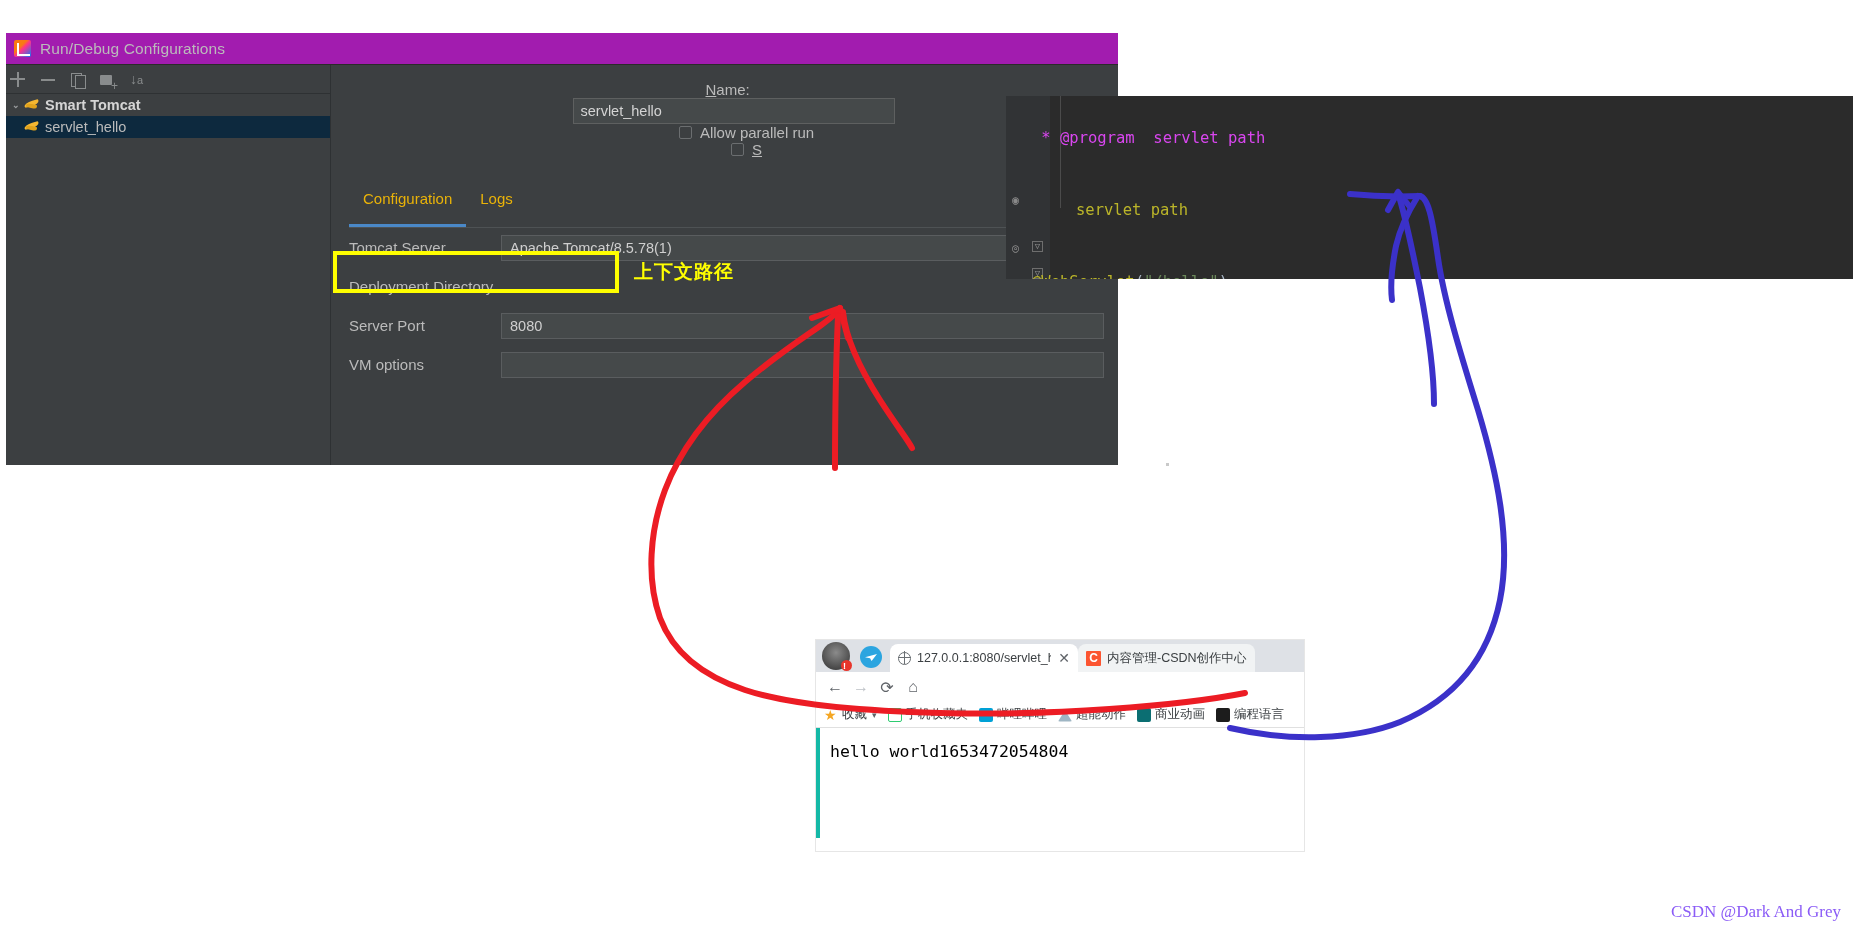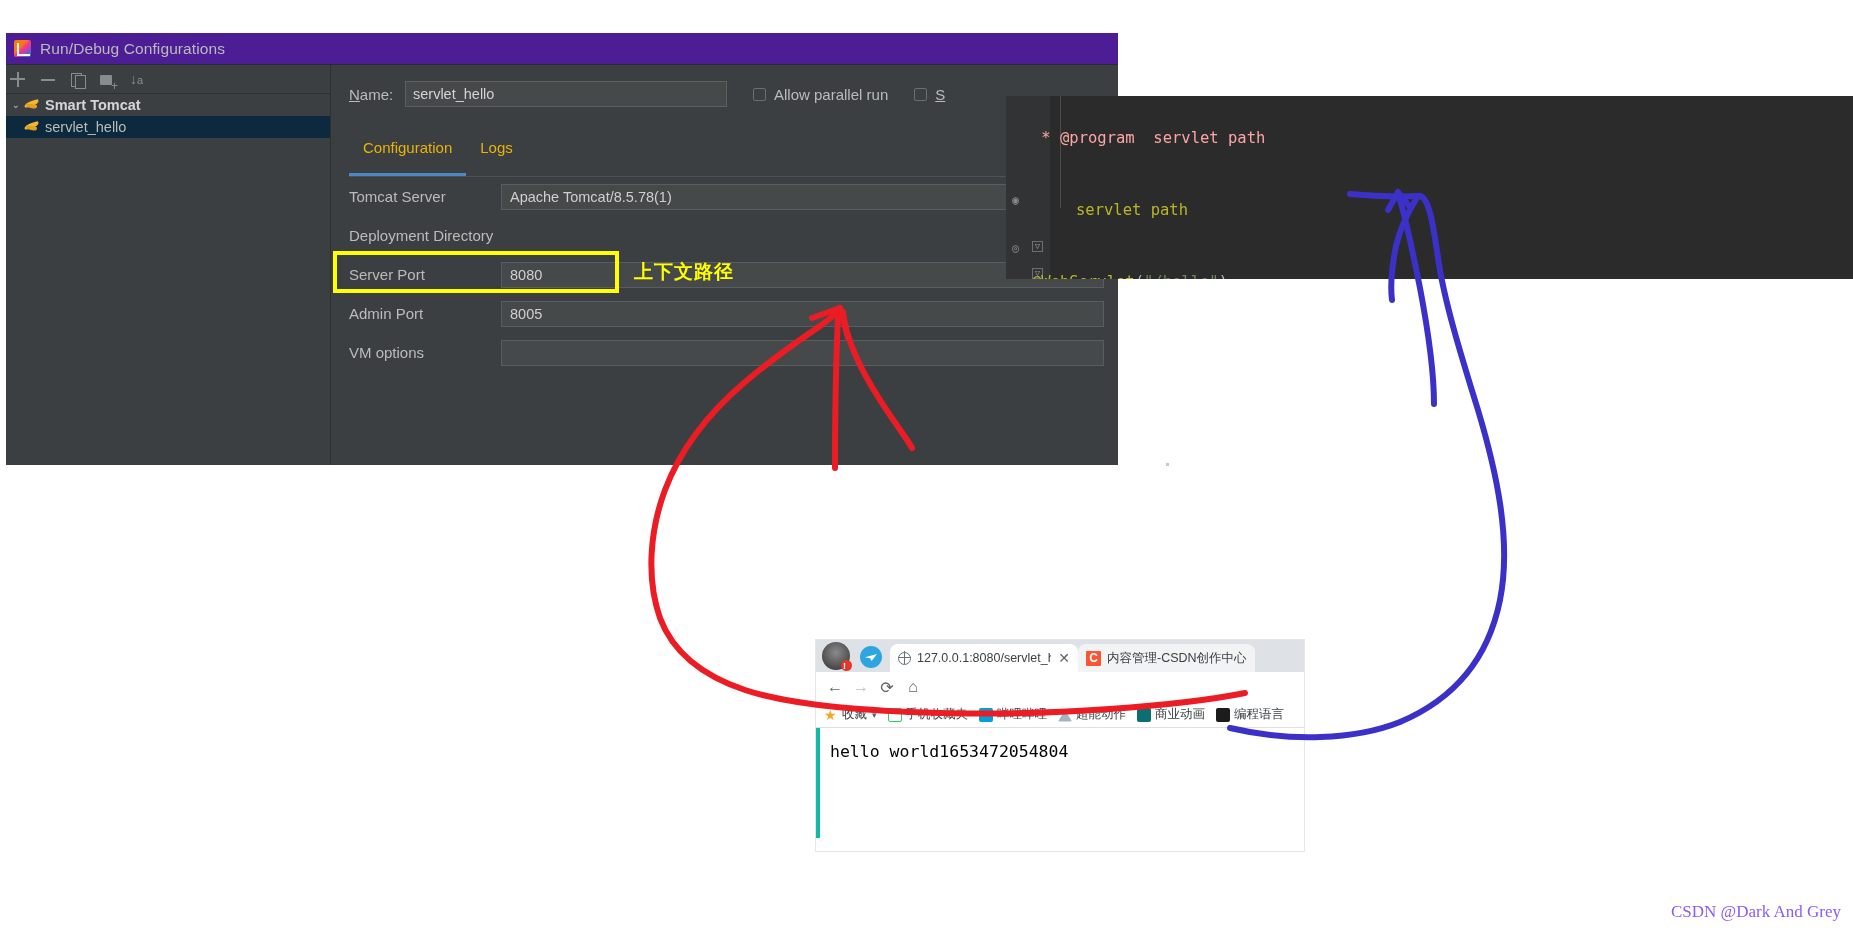--- a/index.html
+++ b/index.html
@@ -9,21 +9,21 @@
     background:#ffffff; overflow:hidden;
     font-family:"Liberation Sans", sans-serif;
   }
 
   
   #idea-dialog {
     position:absolute; left:6px; top:33px; width:1112px; height:432px;
     background:#3c3f41; color:#bbbbbb;
   }
   #idea-titlebar {
-    height:32px; background:#4c1d95; display:flex; align-items:center;
+    height:32px; background:#a21caf; display:flex; align-items:center;
     padding-left:8px; border-bottom:1px solid #2b2b2b;
   }
   #idea-logo {
     width:17px; height:17px; margin-right:9px; flex:0 0 auto;
     background:linear-gradient(135deg,#f97a12 0%,#f97a12 38%,#ff318c 52%,#087cfa 100%);
     border-radius:2px; position:relative;
   }
   #idea-logo::after{
     content:""; position:absolute; left:3px; top:3px; width:11px; height:11px;
     border-left:2px solid #fff; border-bottom:2px solid #fff;
@@ -63,21 +63,21 @@
     transform:rotate(-16deg);
   }
   .tomcat-ico::after{
     content:"";position:absolute;left:2px;top:6px;width:11px;height:4px;
     background:#e0a21c;border-radius:50% 10% 40% 10%/60% 40% 60% 40%;
     transform:rotate(14deg);
   }
 
   
   #cfg-panel { flex:1; padding:0; position:relative; }
-  #name-row { display:flex; align-items:center; padding:16px 0 0 18px; }
+  #name-row { display:flex; align-items:center; padding:16px 0 0 18px;flex-direction:column; }
   #name-label { font-size:15px; color:#bbbbbb; width:56px; }
   #name-label u { text-decoration:underline; }
   #name-input {
     width:322px; height:26px; background:#45494a; border:1px solid #5e6060;
     color:#d4d4d4; font-size:14.5px; padding:0 7px;
     font-family:"Liberation Sans", sans-serif;
   }
   .cbx-wrap{ display:flex; align-items:center; margin-left:26px; font-size:15px; color:#bbbbbb; white-space:nowrap;}
   .cbx{ width:13px;height:13px;border:1px solid #6b6e70;background:#3c3f41;margin-right:8px;border-radius:2px;}
 
@@ -125,21 +125,21 @@
     font-size:15.5px; line-height:24px;
   }
   #code-gutter{
     position:absolute; left:0; top:0; width:44px; height:100%; background:#313335;
   }
   .gutter-ico{ position:absolute; left:6px; color:#8a8a8a; font-size:12px; }
   #code-bar{
     position:absolute; left:54px; top:0; width:1px; height:112px; background:#4b4b4b;
   }
   #code-lines{ position:absolute; left:26px; top:-18px; white-space:pre; }
-  .cl{ height:24px; } .ann{color:#bbb529;} .str{color:#6a8759;} .com{color:#fca5a5;}
+  .cl{ height:24px; } .ann{color:#bbb529;} .str{color:#6a8759;} .com{color:#d946ef;}
   .pln{color:#a9b7c6;} .yel{color:#bbb529;}
 
   
   .fold{ position:absolute; left:26px; width:11px; height:11px; border:1px solid #6e6e6e; color:#8b8b8b;
          font-size:9px; line-height:9px; text-align:center; }
 
   
   #browser{
     position:absolute; left:816px; top:640px; width:488px; height:211px;
     background:#ffffff; box-shadow:0 0 0 1px #e6e6e6;
@@ -286,24 +286,20 @@
       <div class="frow">
         <div class="flabel">Deployment Directory</div>
       </div>
 
 
       <div class="frow">
         <div class="flabel">Server Port</div>
         <div class="finput">8080</div>
       </div>
 
-      <div class="frow">
-        <div class="flabel">Admin Port</div>
-        <div class="finput">8005</div>
-      </div>
 
       <div class="frow">
         <div class="flabel">VM options</div>
         <div class="finput"></div>
       </div>
 
     </div>
   </div>
 </div>
 

